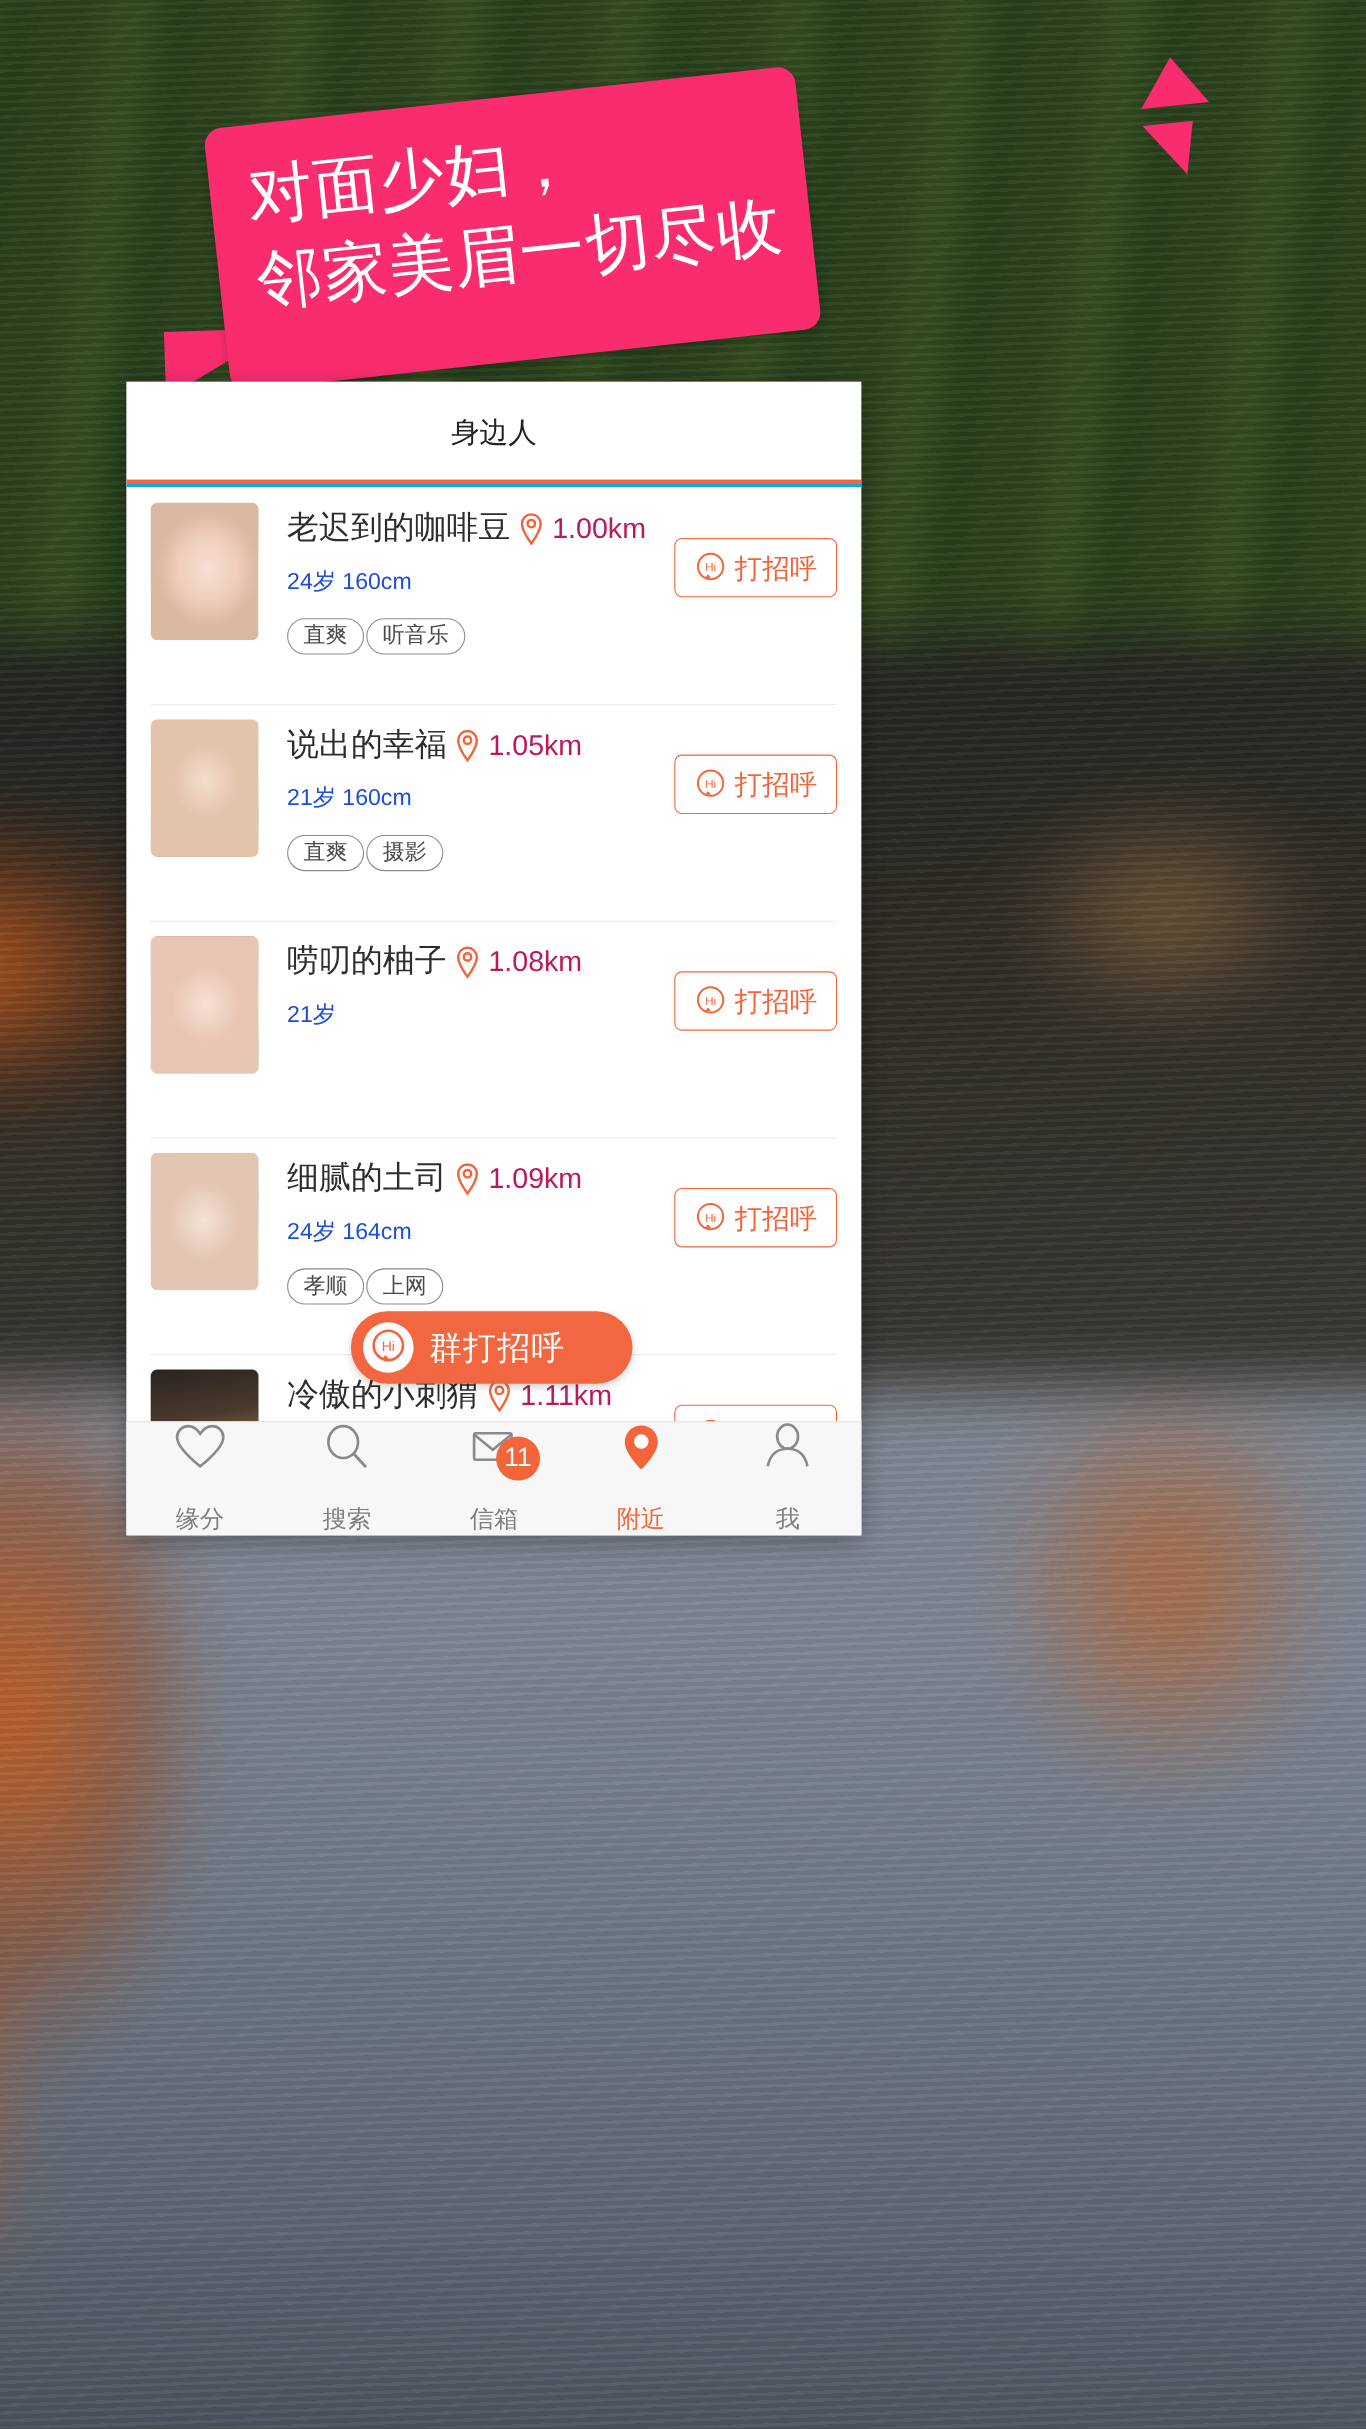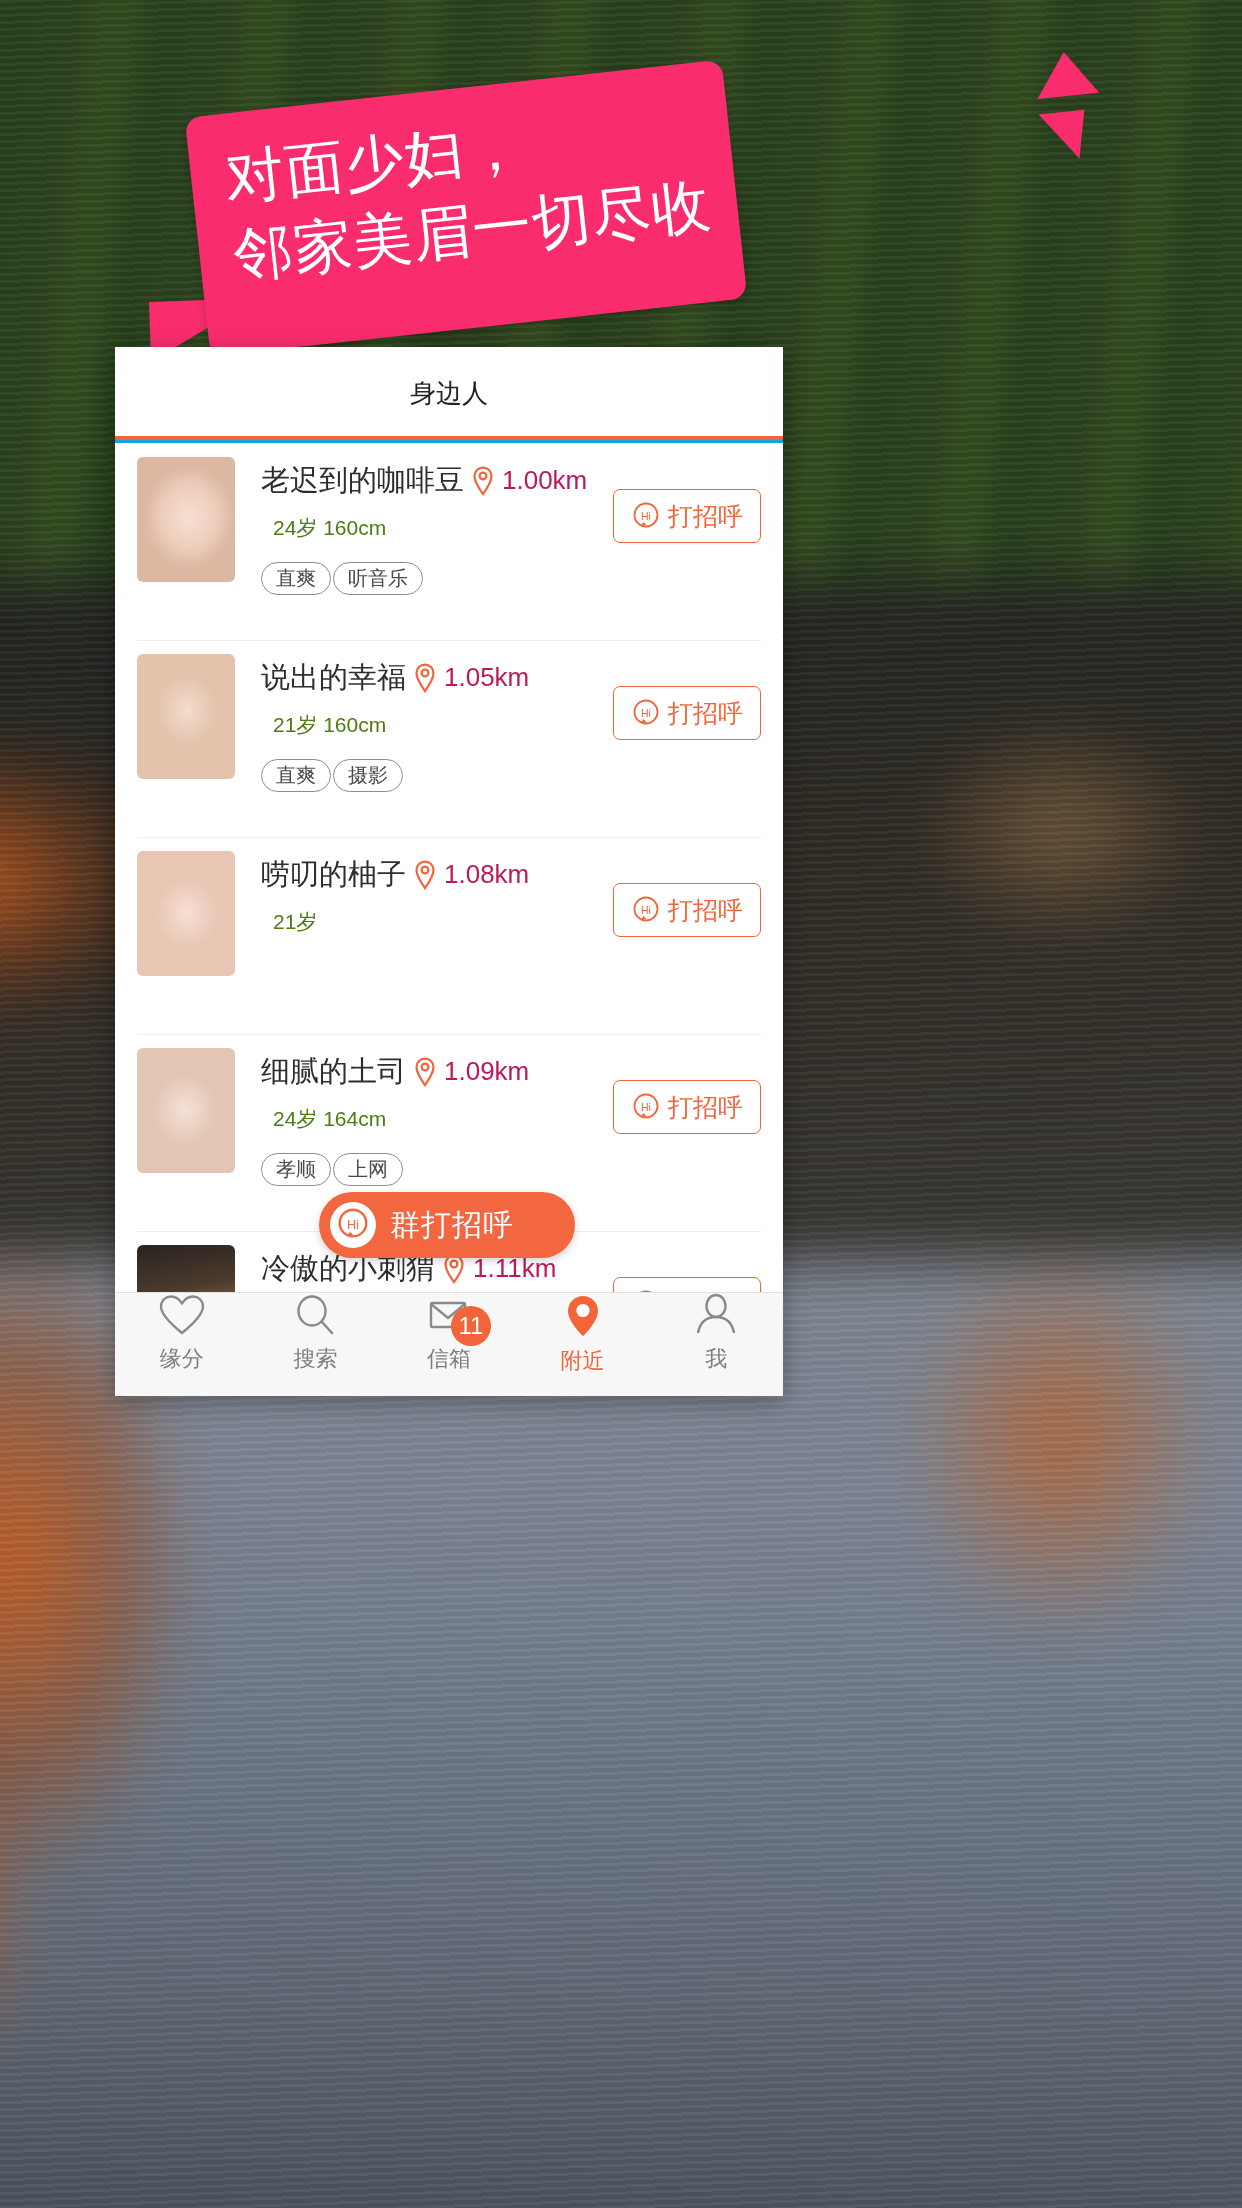--- a/index.html
+++ b/index.html
@@ -116,21 +116,21 @@
   .av4{background:
         radial-gradient(ellipse 44px 50px at 48px 62px,#f4e2d6 0%,#e3c5b3 72%),
         linear-gradient(168deg,#dfe6e0 0%,#9aa6a0 18%,#2b2a30 42%,#f0d6c6 66%,#cfe0d4 100%);}
   .av5{background:linear-gradient(170deg,#2a2320 0%,#4a3a2c 35%,#8a6a48 60%,#d8c3a2 100%);}
 
   .rowbody{flex:1;min-width:0;padding-top:8px;}
   .nameline{display:flex;align-items:center;gap:8px;}
   .uname{font-size:29px;color:#2d2d2d;line-height:1;}
   .pin{width:22px;height:30px;flex:0 0 auto;}
   .dist{font-size:26px;color:#be185d;}
-  .meta{margin-top:18px;font-size:21px;color:#4d7c0f;margin-left:12px;}
+  .meta{margin-top:18px;font-size:21px;color:#1d4ed8;}
   .tags{margin-top:20px;display:flex;gap:2px;}
   .tag{border:1.5px solid #8c8c8c;border-radius:22px;
        padding:5px 14px 6px 14px;font-size:20px;color:#4a4a4a;line-height:1;}
   .hi-btn{
     position:absolute;right:22px;top:46px;width:148px;height:54px;
     border:1.6px solid #f2653a;border-radius:7px;background:#fff;
     display:flex;align-items:center;justify-content:center;gap:7px;
     color:#f2653a;font-size:25px;box-sizing:border-box;
   }
   .hi-ico{width:30px;height:30px;flex:0 0 auto;}
@@ -143,21 +143,21 @@
     box-shadow:0 3px 8px rgba(0,0,0,.18);z-index:5;
   }
   #group-hi .circ{width:46px;height:46px;border-radius:50%;background:#fff;
     display:flex;align-items:center;justify-content:center;flex:0 0 auto;}
   #group-hi .ghlabel{color:#fff;font-size:30px;letter-spacing:1px;}
 
   
   #nav{position:absolute;left:115px;top:1292px;width:668px;height:103px;
     background:#f7f7f7;border-top:1px solid #e2e2e2;display:flex;z-index:6;}
   .navitem{flex:1;display:flex;flex-direction:column;align-items:center;
-    justify-content:flex-start;gap:7px;position:relative;}
+    justify-content:space-between;gap:7px;position:relative;}
   .navitem .nlabel{font-size:22px;color:#7d7d7d;}
   .navitem.active .nlabel{color:#f2653a;}
   .badge{position:absolute;left:50%;margin-left:2px;top:13px;
     min-width:40px;height:40px;border-radius:20px;background:#f2653a;
     color:#fff;font-size:24px;display:flex;align-items:center;
     justify-content:center;padding:0 6px;box-sizing:border-box;}
 </style>
 </head>
 <body>
 

